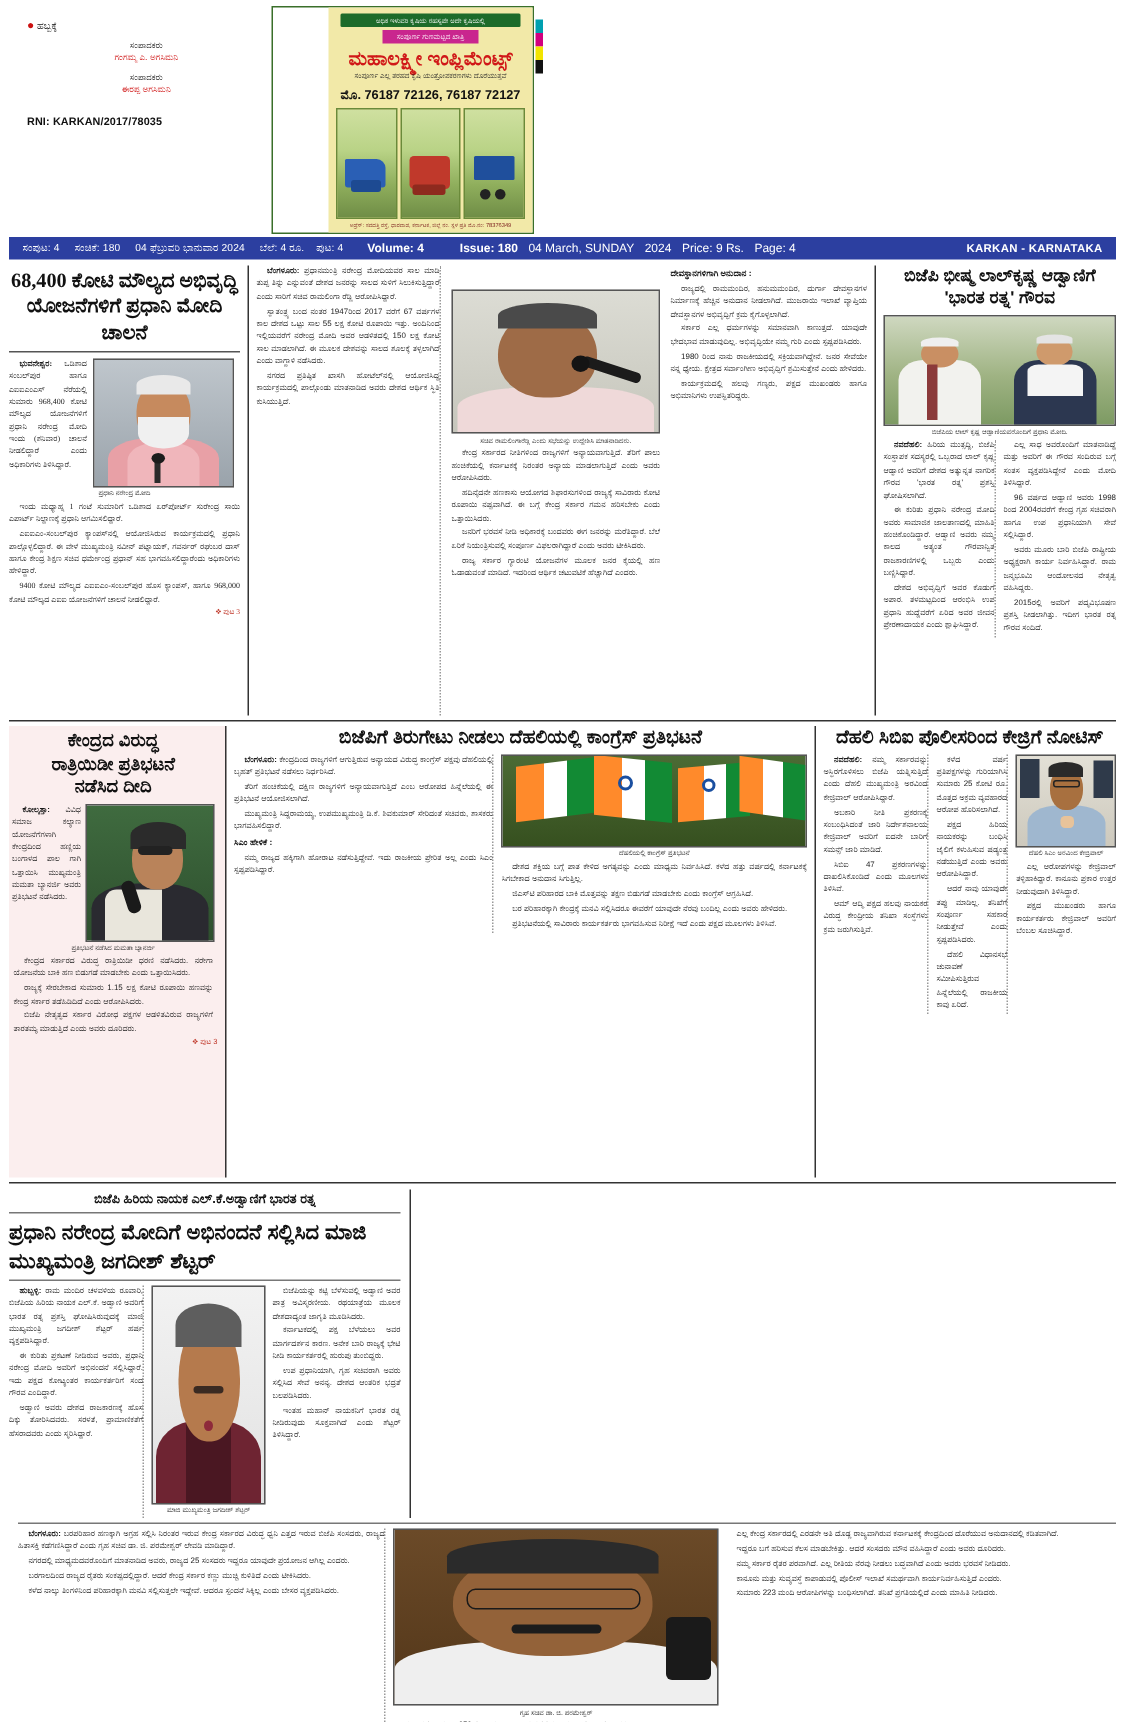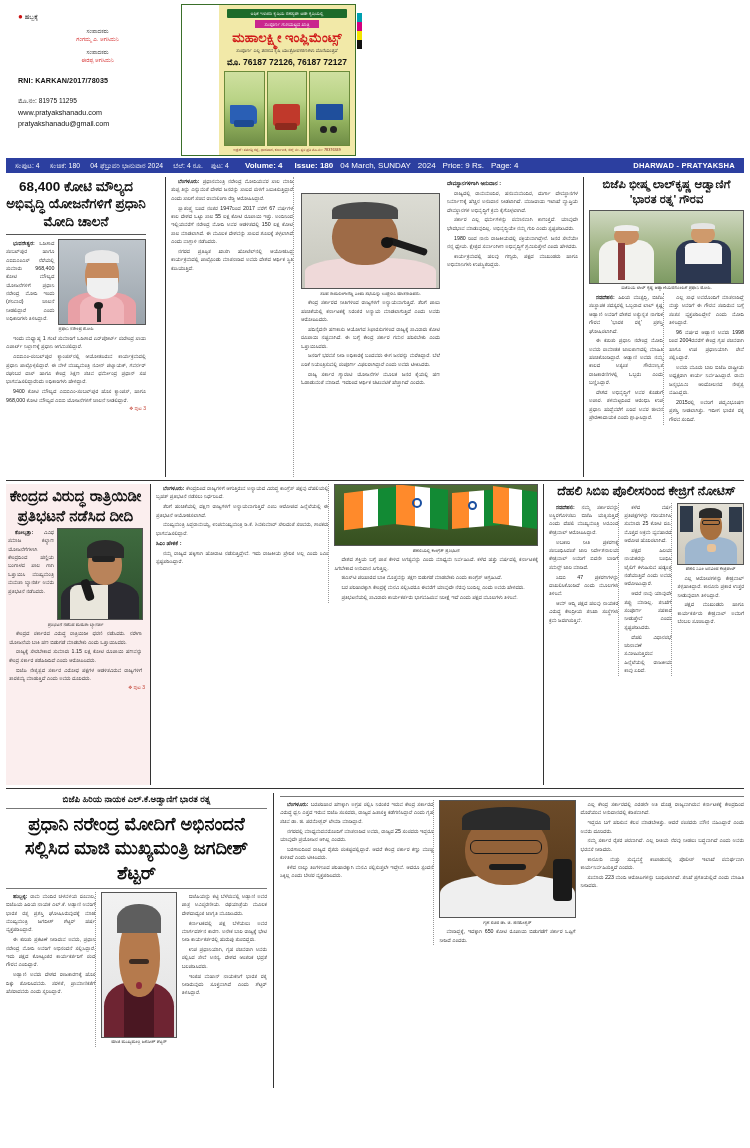--- a/index.html
+++ b/index.html
@@ -61,21 +61,21 @@
   .ib-right { margin-left: auto; font-weight: bold; font-size: 7.6px; letter-spacing: .2px; }
 
   
   .kn-body { font-size: 5.3px; line-height: 1.58; text-align: justify; color: #1a1a1a; }
   .kn-body p { margin-bottom: 1.5px; text-indent: 7px; }
   .dateline { font-weight: bold; }
   .col-rule { border-right: 1px dotted #999; }
 
   
   .sec1 { display: flex; margin-top: 4px; height: 300px; }
-  .s1-left { width: 160px; padding-right: 19px; border-right: 1.2px solid #333; }
+  .s1-left { width: 160px; padding-right: 5px; border-right: 1.2px solid #333; font-family: Liberation Serif, serif; }
   .s1-left .hl { font-size: 13.5px; font-weight: bold; line-height: 1.28; color: #111; text-align: center; padding: 1px 0 4px; }
   .s1-left .hl-rule { border-bottom: 1px solid #555; margin-bottom: 4px; }
   .s1-mid { flex: 1; padding: 0 5px; border-right: 1.2px solid #333; display: flex; flex-direction: column; }
   .s1-mid .hl { font-size: 23px; font-weight: bold; color: #e01b1b; line-height: 1.2; text-align: center; margin-bottom: 4px; }
   .s1-right { width: 160px; padding-left: 5px; }
   .s1-right .hl { font-size: 11.5px; font-weight: bold; line-height: 1.3; text-align: center; color: #111; margin-bottom: 3px; }
 
   .photo { border: 1px solid #555; overflow: hidden; position: relative; background: #d8d8d8; }
   .cap { font-size: 4.6px; text-align: center; color: #222; padding: 1.5px 1px 2px; line-height: 1.25; }
 
@@ -85,31 +85,31 @@
   .pp .head { position: absolute; border-radius: 50% 50% 46% 46%; }
   .pp .hair { position: absolute; border-radius: 50% 50% 0 0; }
   .pp .body { position: absolute; border-radius: 40% 40% 0 0; }
   .pp .beard { position: absolute; border-radius: 0 0 50% 50%; }
   .subhd { font-size: 5.6px; font-weight: bold; color: #111; margin: 2px 0 1px; }
   .endmark { color: #c0392b; font-size: 5px; text-align: right; }
 
   
   .sec2 { display: flex; margin-top: 3px; height: 305px; border-top: 1.2px solid #333; padding-top: 3px; }
   .s2-left { width: 145px; padding-right: 5px; border-right: 1.2px solid #333; background: #fbeeee; }
-  .s2-left .hl { font-size: 15px; font-weight: bold; line-height: 1.3; text-align: center; padding: 2px 2px 3px; }
+  .s2-left .hl { font-size: 12px; font-weight: bold; line-height: 1.3; text-align: center; padding: 2px 18px 3px; }
   .s2-mid { flex: 1; padding: 0 5px; border-right: 1.2px solid #333; }
   .s2-mid .hl { font-size: 12.5px; font-weight: bold; text-align: center; line-height: 1.25; margin-bottom: 3px; }
   .s2-right { width: 200px; padding-left: 5px; }
   .s2-right .hl { font-size: 12.5px; font-weight: bold; text-align: center; line-height: 1.25; margin-bottom: 3px; }
 
   
-  .sec3 { display: flex; margin-top: 3px; height: 300px; border-top: 1.2px solid #333; padding-top: 4px; }
+  .sec3 { display: flex; margin-top: 3px; height: 300px; border-top: 1.2px solid #333; padding-top: 4px; flex-direction: column; }
   .s3-left { width: 268px; padding-right: 6px; border-right: 1.2px solid #333; }
   .s3-left .hl1 { font-size: 8.6px; font-weight: bold; line-height: 1.4; text-align: center; }
-  .s3-left .hl2 { font-size: 18px; font-weight: bold; line-height: 1.35; text-align: center; margin-top: 1px; }
+  .s3-left .hl2 { font-size: 14px; font-weight: bold; line-height: 1.35; text-align: left; margin-top: 1px; }
   .s3-right { flex: 1; padding-left: 6px; }
   .s3-right .hl { font-size: 18px; font-weight: bold; color: #1b3fa0; text-align: center; line-height: 1.2; margin-bottom: 3px; }
 
   .hr-thin { border-bottom: 1px solid #777; margin: 3px 0; }
 </style>
 </head>
 <body>
 
 <div class="page">
 
@@ -122,25 +122,20 @@
       </div>
       <div class="mh-credit">
         <span class="lbl">ಸಂಪಾದಕರು</span>
         <span class="nm">ಗಂಗಮ್ಮ ಎ. ಅಗಸಿಮನಿ</span>
       </div>
       <div class="mh-credit">
         <span class="lbl">ಸಂಪಾದಕರು</span>
         <span class="nm">ಈರಪ್ಪ ಅಗಸಿಮನಿ</span>
       </div>
       <div class="mh-rni">RNI: KARKAN/2017/78035</div>
-      <div class="mh-contact">
-        <div class="ph">ಮೊ.ನಂ: 81975 11295</div>
-        <div>www.pratyakshanadu.com</div>
-        <div>pratyakshanadu@gmail.com</div>
-      </div>
     </div>
 
 
     <div class="mh-ad">
       <div class="ad-inner">
         <div class="ad-band1">ಅಧಿಕ ಇಳುವರಿ ಕೃಷಿಯ ರಹಸ್ಯವೇ ಅದೇ ಕೃಷಿಯಲ್ಲಿ</div>
         <div class="ad-band2">ಸಂಪೂರ್ಣ ಗುಣಮಟ್ಟದ ಖಾತ್ರಿ</div>
         <div class="ad-title">ಮಹಾಲಕ್ಷ್ಮೀ ಇಂಪ್ಲಿಮೆಂಟ್ಸ್</div>
         <div class="ad-line">ಸಂಪೂರ್ಣ ಎಲ್ಲ ತರಹದ ಕೃಷಿ ಯಂತ್ರೋಪಕರಣಗಳು ದೊರೆಯುತ್ತವೆ</div>
         <div class="ad-phone">ಮೊ. 76187 72126, 76187 72127</div>
@@ -170,26 +165,26 @@
     </div>
   </div>
 
   <div class="infobar">
     <span class="ib-kn">ಸಂಪುಟ: 4</span>
     <span class="ib-kn" style="margin-left:10px">ಸಂಚಿಕೆ: 180</span>
     <span class="ib-kn" style="margin-left:10px">04 ಫೆಬ್ರುವರಿ ಭಾನುವಾರ 2024</span>
     <span class="ib-kn" style="margin-left:10px">ಬೆಲೆ: 4 ರೂ.</span>
     <span class="ib-kn" style="margin-left:8px">ಪುಟ: 4</span>
     <span class="ib-strong">Volume: 4</span>
-    <span class="ib-strong" style="margin-left:12px">Issue: 180</span>
+    <span class="ib-strong" style="margin-left:24px">Issue: 180</span>
     <span class="ib-plain">04 March,  SUNDAY</span>
     <span class="ib-plain">2024</span>
     <span class="ib-plain">Price: 9 Rs.</span>
     <span class="ib-plain">Page: 4</span>
-    <span class="ib-right">DHARWAD - PRATYAKSHA</span>
+    <span class="ib-right">KARKAN - KARNATAKA</span>
   </div>
 
   <div class="sec1">
 
     <div class="s1-left">
       <div class="hl">68,400 ಕೋಟಿ ಮೌಲ್ಯದ ಅಭಿವೃದ್ಧಿ ಯೋಜನೆಗಳಿಗೆ ಪ್ರಧಾನಿ ಮೋದಿ ಚಾಲನೆ</div>
       <div class="hl-rule"></div>
       <div style="display:flex; gap:4px;">
         <div class="kn-body" style="width:52px;">
           <p><span class="dateline">ಭುವನೇಶ್ವರ:</span>
@@ -311,20 +306,21 @@
       <div class="cap">ಪ್ರತಿಭಟನೆ ನಡೆಸಿದ ಮಮತಾ ಬ್ಯಾನರ್ಜಿ</div>
       <div class="kn-body" style="padding:0 3px;">
         <p>ಕೇಂದ್ರದ ಸರ್ಕಾರದ ವಿರುದ್ಧ ರಾತ್ರಿಯಿಡೀ ಧರಣಿ ನಡೆಸಿದರು. ನರೇಗಾ ಯೋಜನೆಯ ಬಾಕಿ ಹಣ ಬಿಡುಗಡೆ ಮಾಡಬೇಕು ಎಂದು ಒತ್ತಾಯಿಸಿದರು.</p>
         <p>ರಾಜ್ಯಕ್ಕೆ ಸೇರಬೇಕಾದ ಸುಮಾರು 1.15 ಲಕ್ಷ ಕೋಟಿ ರೂಪಾಯಿ ಹಣವನ್ನು ಕೇಂದ್ರ ಸರ್ಕಾರ ತಡೆಹಿಡಿದಿದೆ ಎಂದು ಆರೋಪಿಸಿದರು.</p>
         <p>ಬಿಜೆಪಿ ನೇತೃತ್ವದ ಸರ್ಕಾರ ವಿರೋಧ ಪಕ್ಷಗಳ ಆಡಳಿತವಿರುವ ರಾಜ್ಯಗಳಿಗೆ ತಾರತಮ್ಯ ಮಾಡುತ್ತಿದೆ ಎಂದು ಅವರು ದೂರಿದರು.</p>
       </div>
       <div class="endmark">❖ ಪುಟ 3</div>
     </div>
 
     <div class="s2-mid">
+      <div class="hl">ಬಿಜೆಪಿಗೆ ತಿರುಗೇಟು ನೀಡಲು ದೆಹಲಿಯಲ್ಲಿ ಕಾಂಗ್ರೆಸ್ ಪ್ರತಿಭಟನೆ</div>
       <div style="display:flex;gap:5px;">
         <div style="width:46%;" class="kn-body col-rule">
           <p><span class="dateline">ಬೆಂಗಳೂರು:</span>
           <span>ಕೇಂದ್ರದಿಂದ ರಾಜ್ಯಗಳಿಗೆ ಆಗುತ್ತಿರುವ ಅನ್ಯಾಯದ ವಿರುದ್ಧ ಕಾಂಗ್ರೆಸ್ ಪಕ್ಷವು ದೆಹಲಿಯಲ್ಲಿ ಬೃಹತ್ ಪ್ರತಿಭಟನೆ ನಡೆಸಲು ನಿರ್ಧರಿಸಿದೆ.</span></p>
           <p>ತೆರಿಗೆ ಹಂಚಿಕೆಯಲ್ಲಿ ದಕ್ಷಿಣ ರಾಜ್ಯಗಳಿಗೆ ಅನ್ಯಾಯವಾಗುತ್ತಿದೆ ಎಂಬ ಆರೋಪದ ಹಿನ್ನೆಲೆಯಲ್ಲಿ ಈ ಪ್ರತಿಭಟನೆ ಆಯೋಜಿಸಲಾಗಿದೆ.</p>
           <p>ಮುಖ್ಯಮಂತ್ರಿ ಸಿದ್ದರಾಮಯ್ಯ, ಉಪಮುಖ್ಯಮಂತ್ರಿ ಡಿ.ಕೆ. ಶಿವಕುಮಾರ್ ಸೇರಿದಂತೆ ಸಚಿವರು, ಶಾಸಕರು ಭಾಗವಹಿಸಲಿದ್ದಾರೆ.</p>
           <div class="subhd">ಸಿಎಂ ಹೇಳಿಕೆ :</div>
           <p>ನಮ್ಮ ರಾಜ್ಯದ ಹಕ್ಕಿಗಾಗಿ ಹೋರಾಟ ನಡೆಸುತ್ತಿದ್ದೇವೆ. ಇದು ರಾಜಕೀಯ ಪ್ರೇರಿತ ಅಲ್ಲ ಎಂದು ಸಿಎಂ ಸ್ಪಷ್ಟಪಡಿಸಿದ್ದಾರೆ.</p>
         </div>
         <div style="width:54%;">

